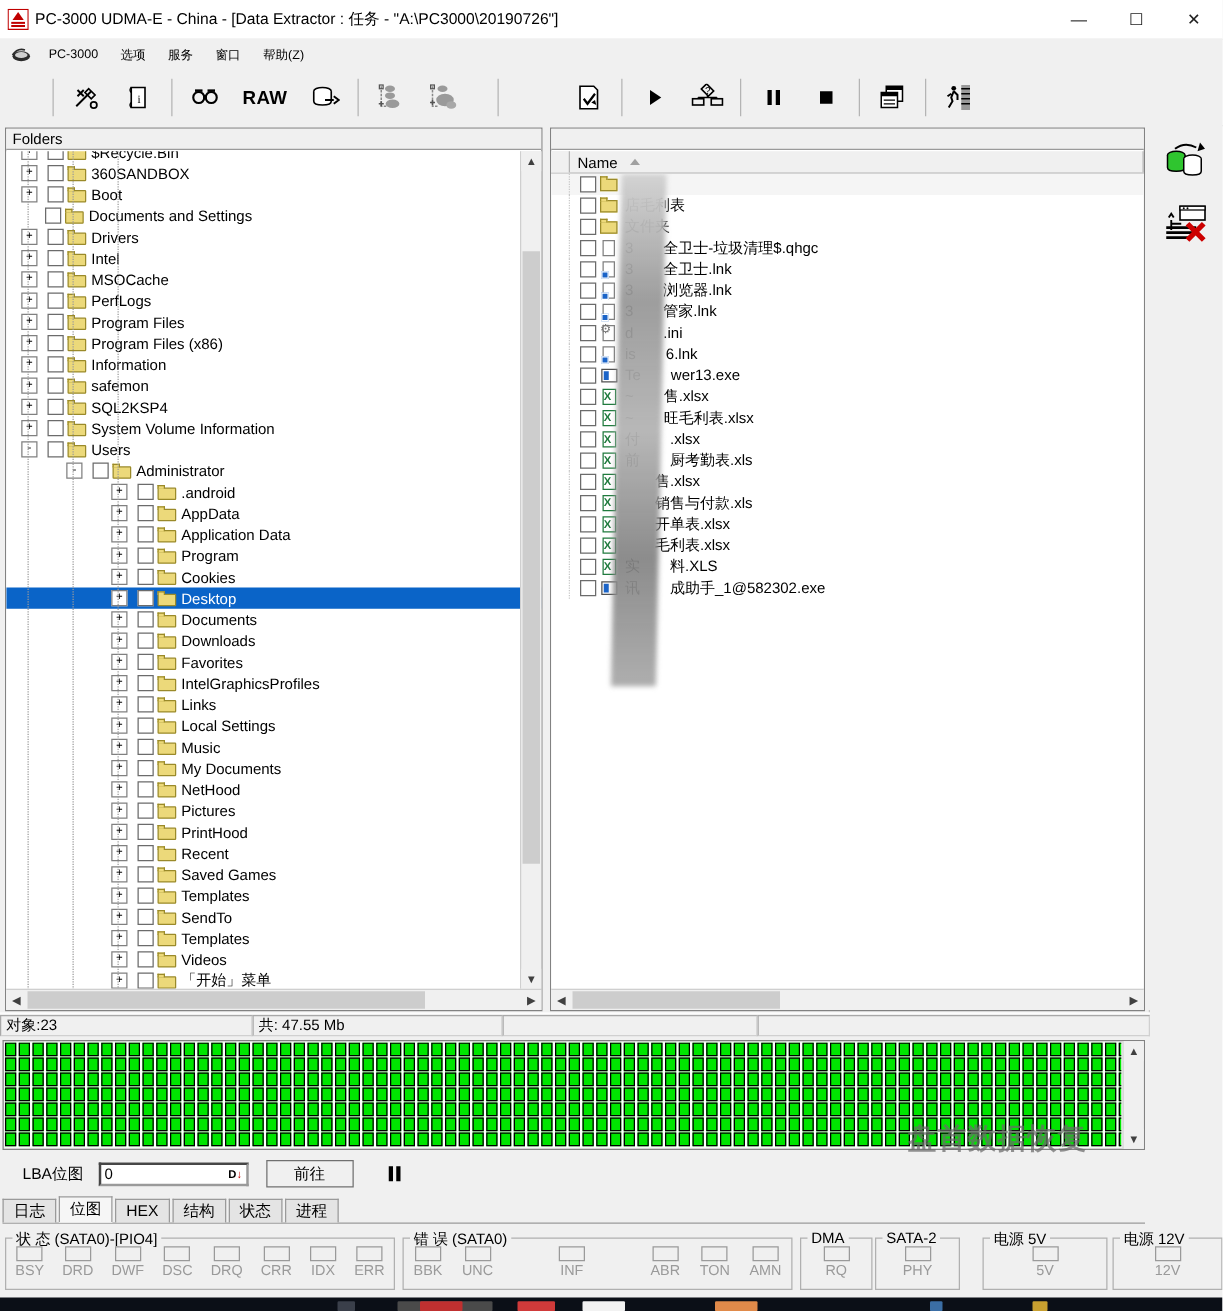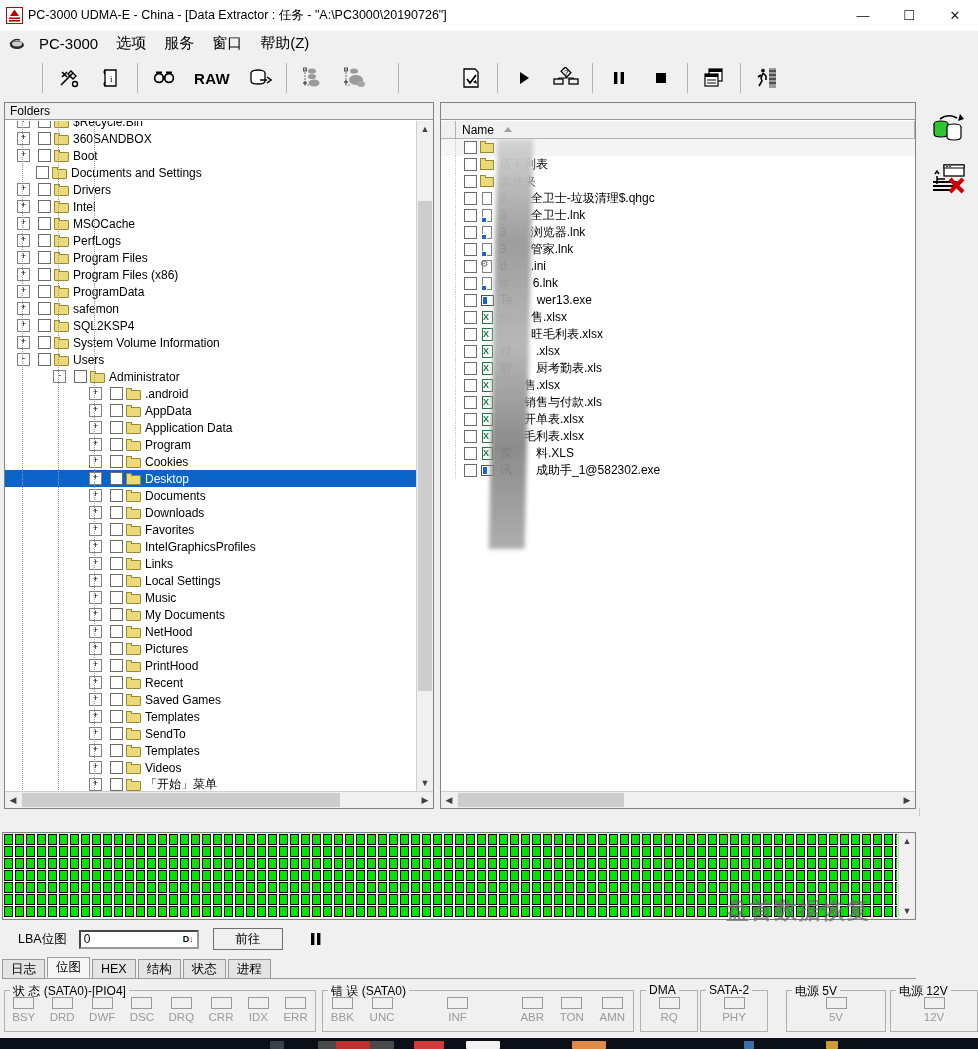--- a/index.html
+++ b/index.html
@@ -13,21 +13,21 @@
   .tb-icon{width:28px;height:31px;display:flex;align-items:center;justify-content:center;}
   .tb-title{font-size:12.5px;color:#000;white-space:nowrap;}
   .wincontrols{position:absolute;right:0;top:0;height:31px;display:flex;}
   .wc{width:46px;height:31px;display:flex;align-items:center;justify-content:center;
       font-size:13px;color:#222;}
 
   
   .menubar{position:absolute;left:0;top:31px;width:978px;height:25px;background:#f0f0f0;
            display:flex;align-items:center;}
   .menu-appicon{width:26px;height:25px;display:flex;align-items:center;justify-content:center;padding-left:4px;}
-  .menu-item{padding:3px 9px;font-size:15px;color:#000;white-space:nowrap;}
+  .menu-item{padding:3px 9px;font-size:10px;color:#000;white-space:nowrap;}
   .mdi-controls{position:absolute;right:4px;top:31px;height:24px;display:flex;align-items:center;gap:1px;}
   .mdi-btn{width:20px;height:18px;display:flex;align-items:center;justify-content:center;
            font-size:11px;color:#5a6472;background:#f0f0f0;}
 
   
   .toolbar{position:absolute;left:0;top:56px;width:978px;height:44px;background:#f0f0f0;
            border-bottom:1px solid #c8c8c8;display:flex;align-items:center;}
   .tsep{width:1px;height:30px;background:#b4b4b4;margin:0 5px;}
   .tbtn{width:42px;height:34px;display:flex;align-items:center;justify-content:center;}
   .tbtn.wide{width:54px;}
@@ -432,21 +432,21 @@
             <span class="chk"></span>
             <span class="folder"></span>
             <span class="tlabel">Program Files (x86)</span>
           </div>
           <div class="trow">
             <span class="tindent" style="width: 12px;"></span>
             <span class="expander">+</span>
             <span class="dots"></span>
             <span class="chk"></span>
             <span class="folder"></span>
-            <span class="tlabel">ProgramData</span>
+            <span class="tlabel">Information</span>
           </div>
           <div class="trow">
             <span class="tindent" style="width: 12px;"></span>
             <span class="expander">+</span>
             <span class="dots"></span>
             <span class="chk"></span>
             <span class="folder"></span>
             <span class="tlabel">safemon</span>
           </div>
           <div class="trow">
@@ -823,20 +823,26 @@
         </div>
       <div class="list-scrollh">
         <div class="sb-arrow" style="position:absolute;left:0;top:0;">◀</div>
         <div class="sb-thumb" style="position:absolute;left:17px;top:1px;width:166px;bottom:1px;"></div>
         <div class="sb-arrow" style="position:absolute;right:0;top:0;">▶</div>
       </div>
     </div>
 
   </div>
 
+  <div class="statusbar">
+    <div class="sb-cell" style="width:202px">对象:23</div>
+    <div class="sb-cell" style="width:200px">共: 47.55 Mb</div>
+    <div class="sb-cell" style="width:204px"></div>
+    <div class="sb-cell" style="width:314px"></div>
+  </div>
 
   <div class="bitmapwrap">
     <div class="bmp" id="bmp">
         <div class="bmprow">
           <div class="blk" style="background: rgb(0, 229, 0);"></div>
           <div class="blk" style="background: rgb(0, 229, 0);"></div>
           <div class="blk" style="background: rgb(0, 229, 0);"></div>
           <div class="blk" style="background: rgb(0, 229, 0);"></div>
           <div class="blk" style="background: rgb(0, 229, 0);"></div>
           <div class="blk" style="background: rgb(0, 229, 0);"></div>

